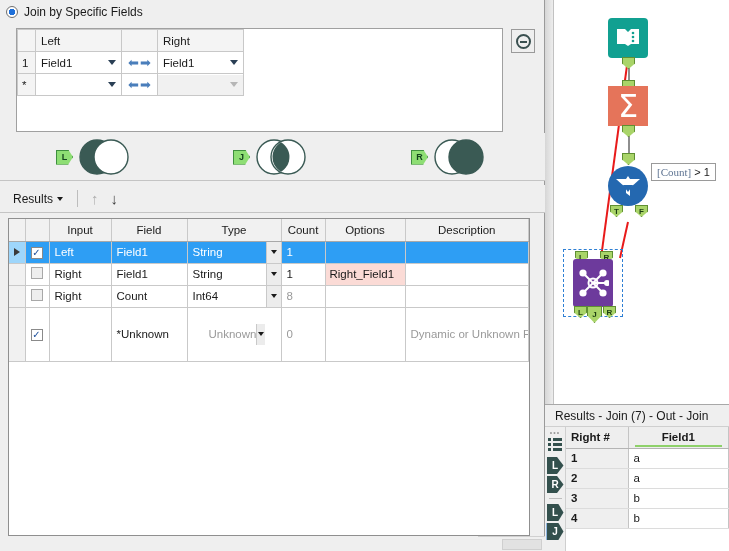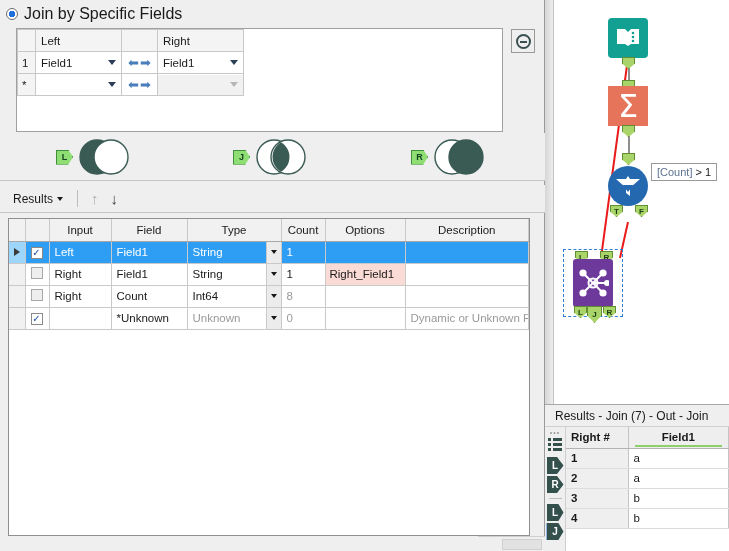--- a/index.html
+++ b/index.html
@@ -33,21 +33,21 @@
     position:absolute; left:6px; top:5px;
     display:flex; align-items:center; gap:6px;
   }
   .radio-dot {
     width:12px; height:12px; border-radius:50%;
     border:1px solid #707070;
     background:radial-gradient(circle at 50% 50%, #1e6fd9 0 3px, #ffffff 3.5px 100%);
     box-shadow:inset 0 0 0 1px #fdfdfd;
     flex:none;
   }
-  .radio-label { font-size:16px; color:#1a1a1a; }
+  .radio-label { font-size:12px; color:#1a1a1a; }
 
   
   .joinbox {
     position:absolute; left:16px; top:28px;
     width:487px; height:104px;
     background:#ffffff;
     border:1px solid #a0a0a0;
   }
   .jtable { border-collapse:collapse; table-layout:fixed; }
   .jtable td, .jtable th {
@@ -212,21 +212,21 @@
     border:1px solid #5f8f32;
     display:flex;align-items:center;justify-content:center;
     font-size:8px;font-weight:bold;color:#1c3d12;
   }
   .anchor.down { clip-path:polygon(0 0,100% 0,100% 55%,50% 100%,0 55%); }
   .conn { position:absolute; background:#8e8e8e; width:2px; }
   .filter-label {
     position:absolute; background:#ffffff; border:1px solid #9a9a9a;
     padding:2px 5px; font-size:11px; white-space:nowrap;
   }
-  .filter-label .fl-field { color:#5d7391; }
+  .filter-label .fl-field { color:#5d7391;font-family:Liberation Serif, serif; }
   .filter-label .fl-rest { color:#1a1a1a; }
 
   
   #results { flex:1; background:#efefef; position:relative; overflow:hidden; }
   .res-title {
     height:22px; padding-left:10px; display:flex; align-items:center;
     font-size:12px; color:#1a1a1a; background:#efefef;
     border-bottom:1px solid #cfcfcf;
   }
   .res-body { display:flex; height:calc(100% - 22px); }
@@ -476,21 +476,21 @@
             <td></td>
           </tr>
 
           <tr>
             <td class="cell-sel"></td>
             <td class="cell-chk">
               <span class="chk">✓</span>
             </td>
             <td></td>
             <td>*Unknown</td>
-            <td style="padding:0;">
+            <td style="padding:16px;">
               <div class="typecell">
                 <span class="muted">Unknown</span>
                 <span class="typebtn">
                   <span class="tri-down"></span>
                 </span>
               </div>
             </td>
             <td class="muted">0</td>
             <td></td>
             <td class="muted">Dynamic or Unknown Fields</td>

